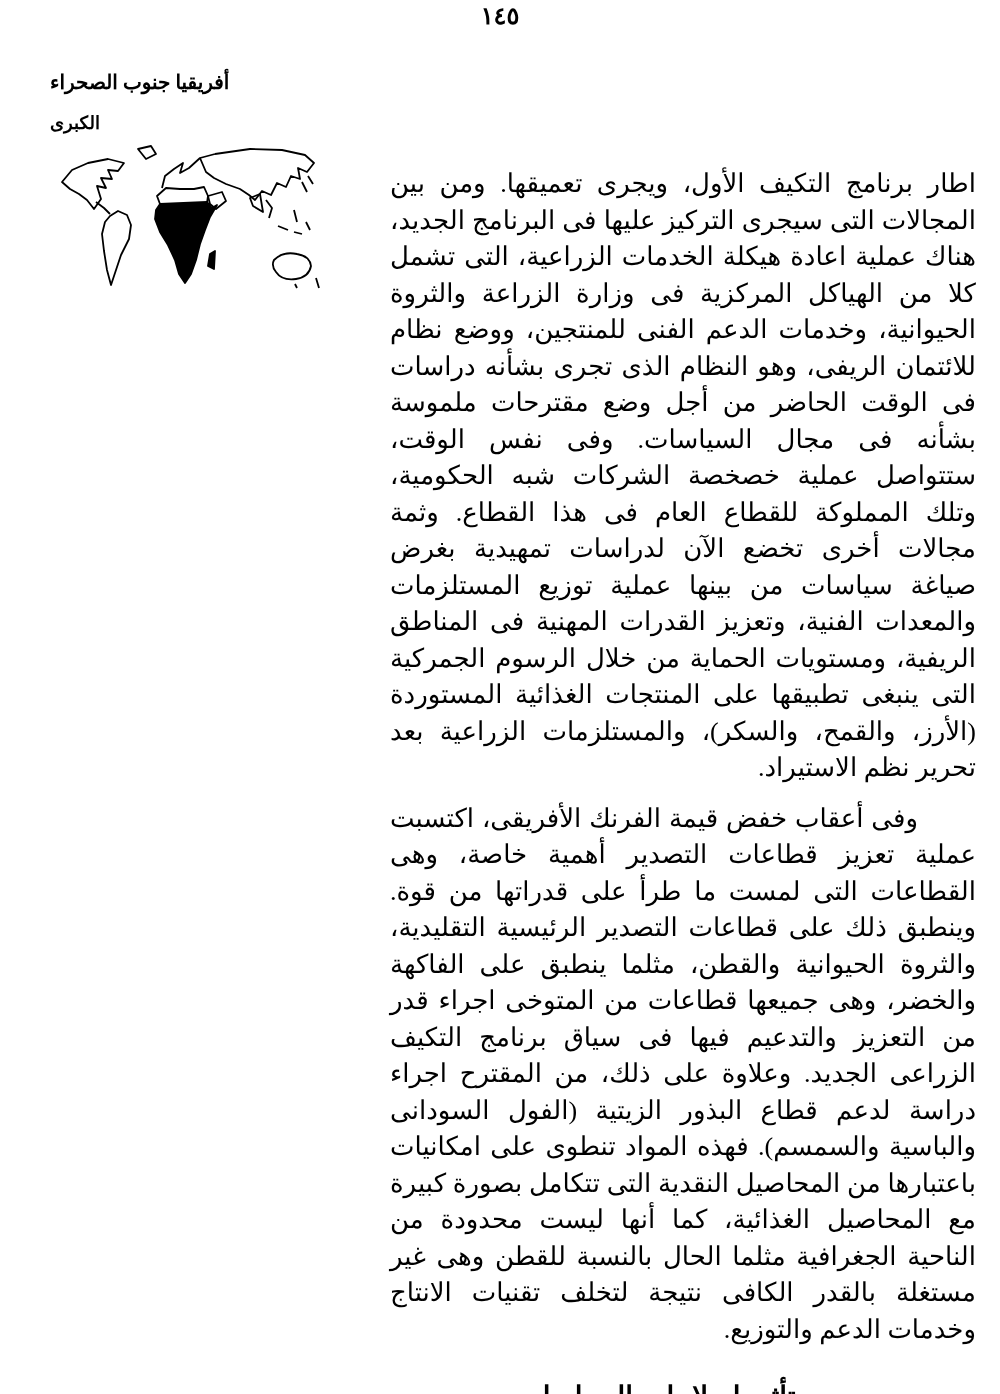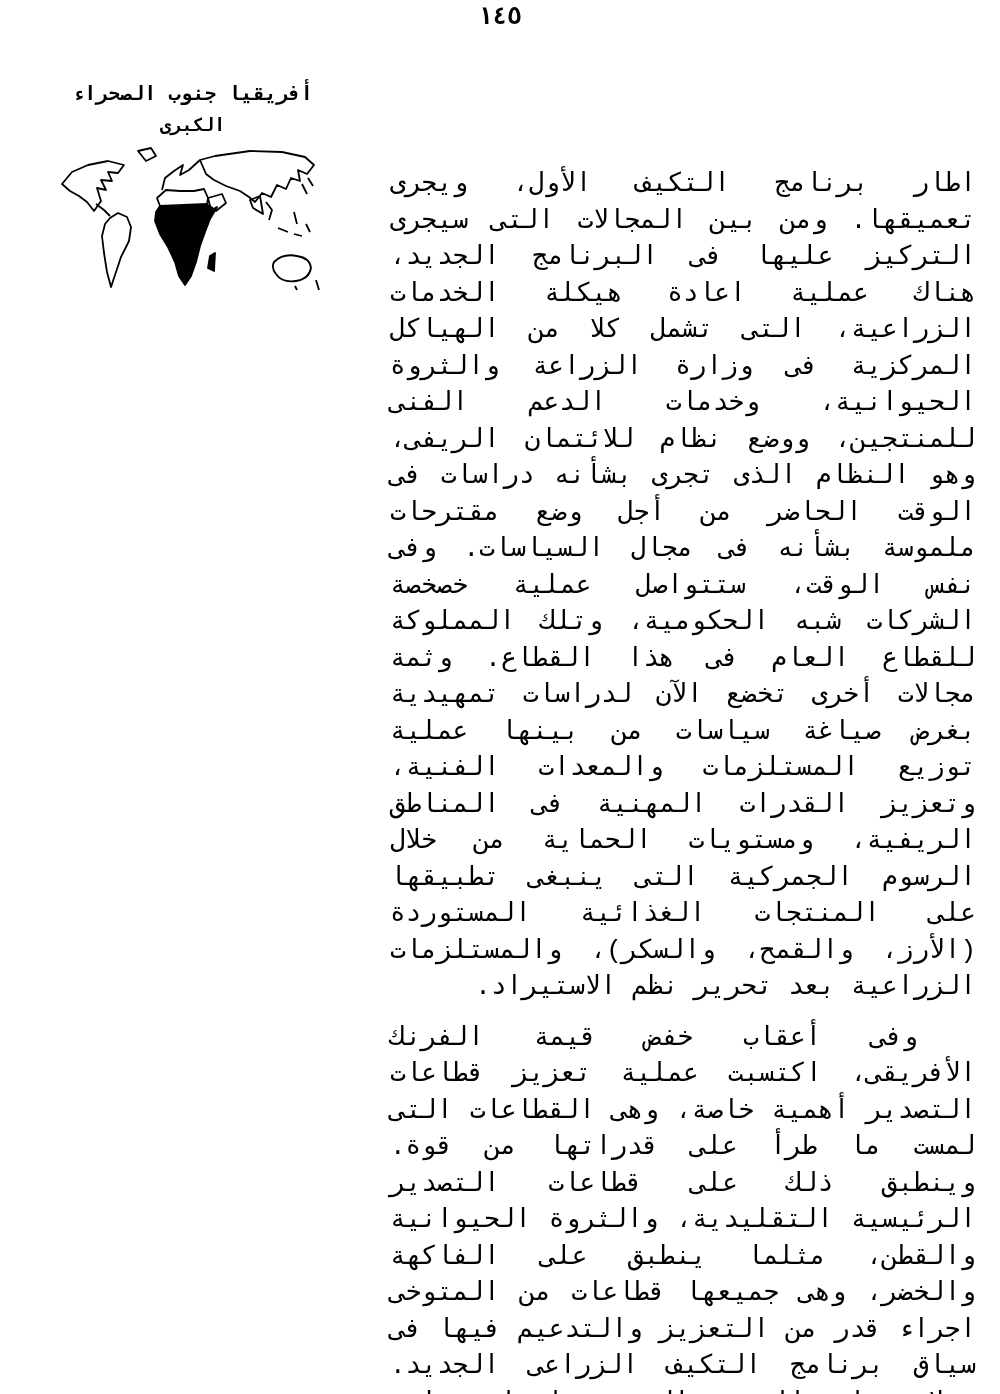--- a/index.html
+++ b/index.html
@@ -3,47 +3,47 @@
 <meta charset="utf-8">
 <style>
   * { margin:0; padding:0; box-sizing:border-box; }
   html, body { background:#ffffff; }
   .page {
     position:relative;
     width:1000px;
     height:1394px;
     background:#ffffff;
     color:#000000;
-    font-family:Liberation Mono, monospace;
+    font-family:Liberation Serif, serif;
     overflow:hidden;
   }
   .page-number {
     position:absolute;
     top:2px; left:0;
     width:100%;
     text-align:center;
     font-size:24px;
     font-weight:bold;
     letter-spacing:4px;
   }
   .region-block {
     position:absolute;
-    top:81px; left:50px;
+    top:70px; left:50px;
     width:285px;
     direction:rtl;
-    text-align:center;
+    text-align:left;
   }
   .region-label-1 {
     font-size:20px;
     font-weight:bold;
   }
   .region-label-2 {
     font-size:18px;
     font-weight:bold;
-    margin-top:8px;
+    margin-top:18px;
   }
   .map-wrap { margin-top:8px; }
   .map-wrap svg { display:block; }
   .body-col {
     position:absolute;
     top:152px; left:376px;
     width:614px;
     direction:rtl;
     text-align:justify;
     font-size:26px;

